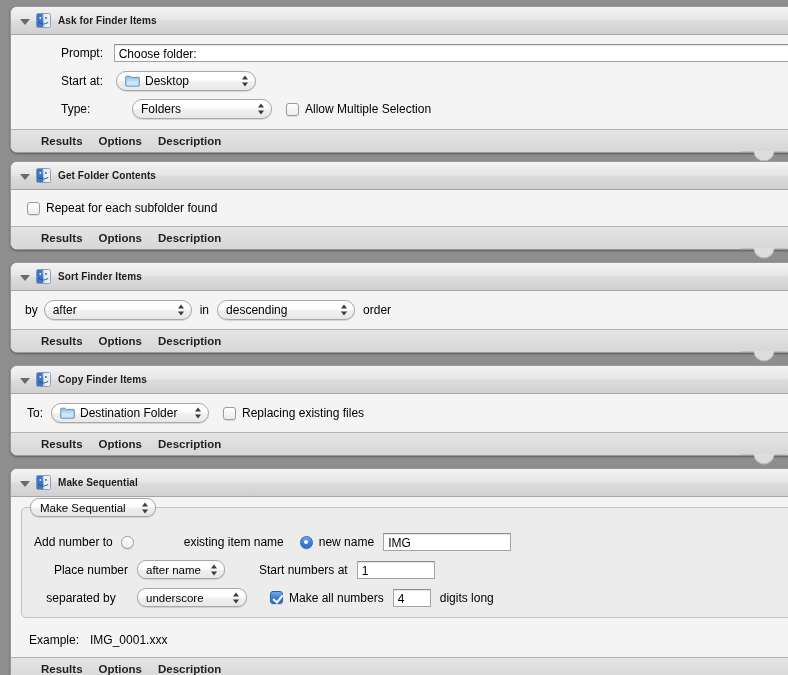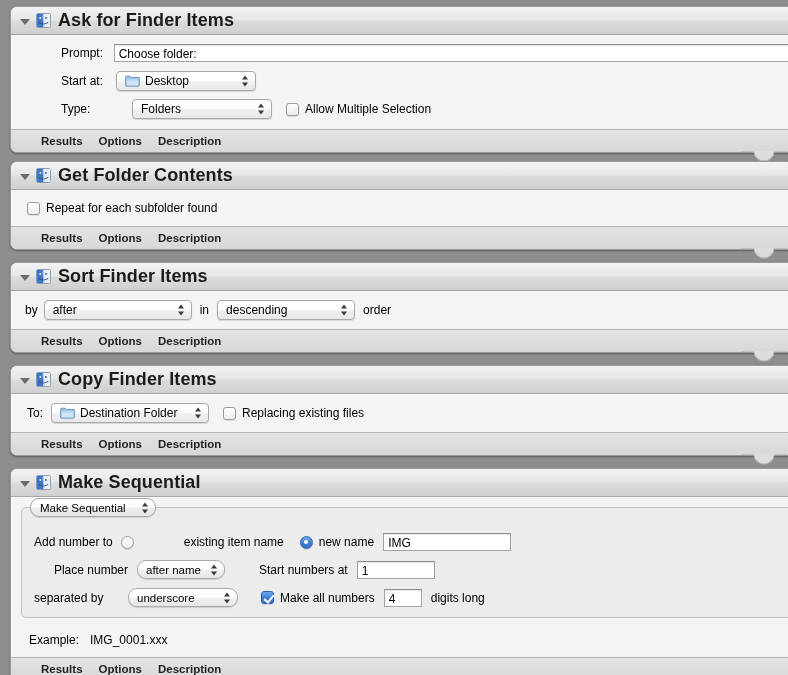--- a/index.html
+++ b/index.html
@@ -67,21 +67,21 @@
   
   .finder-icon {
     width: 15px;
     height: 15px;
     flex: 0 0 auto;
     margin-right: 7px;
     position: relative;
   }
 
   .action-title {
-    font-size: 18px;
+    font-size: 10px;
     font-weight: bold;
     letter-spacing: 0.1px;
     color: #1c1c1c;
     white-space: nowrap;
   }
 
   .action-body {
     background: #f4f4f4;
     padding: 9px 10px 10px 10px;
   }
@@ -143,21 +143,21 @@
   }
 
   
   .popup {
     position: relative;
     display: inline-flex;
     align-items: center;
     height: 20px;
     background: linear-gradient(to bottom, #ffffff 0%, #fdfdfd 45%, #f0f0f0 55%, #e8e8e8 100%);
     border: 1px solid #a8a8a8;
-    border-radius: 4px;
+    border-radius: 10px;
     box-shadow: 0 1px 1px rgba(0,0,0,0.13);
     padding: 0 20px 0 8px;
     font-size: 12px;
     box-sizing: border-box;
     color: #000;
   }
   .popup.small { height: 19px; border-radius: 9px; font-size: 11.5px; }
   .popup .arrows {
     position: absolute;
     right: 6px;
@@ -499,21 +499,21 @@
           <span class="lbl" style="width:94px;text-align:right;margin-right:9px;">Place number</span>
           <span class="popup small" style="width:88px;">
             <span>after name</span>
             <span class="arrows"></span>
           </span>
           <span class="lbl" style="margin-left:34px;margin-right:9px;">Start numbers at</span>
           <span class="tfield" style="width:78px;">1</span>
         </div>
 
         <div class="gb-row">
-          <span class="lbl" style="width:94px;text-align:left;">separated by</span>
+          <span class="lbl" style="width:94px;text-align:center;margin-right:9px;">separated by</span>
           <span class="popup small" style="width:110px;">
             <span>underscore</span>
             <span class="arrows"></span>
           </span>
           <span class="checkbox checked" style="margin-left:23px;"></span>
           <span class="lbl" style="margin-right:9px;">Make all numbers</span>
           <span class="tfield" style="width:38px;">4</span>
           <span class="lbl" style="margin-left:9px;">digits long</span>
         </div>
       </div>

